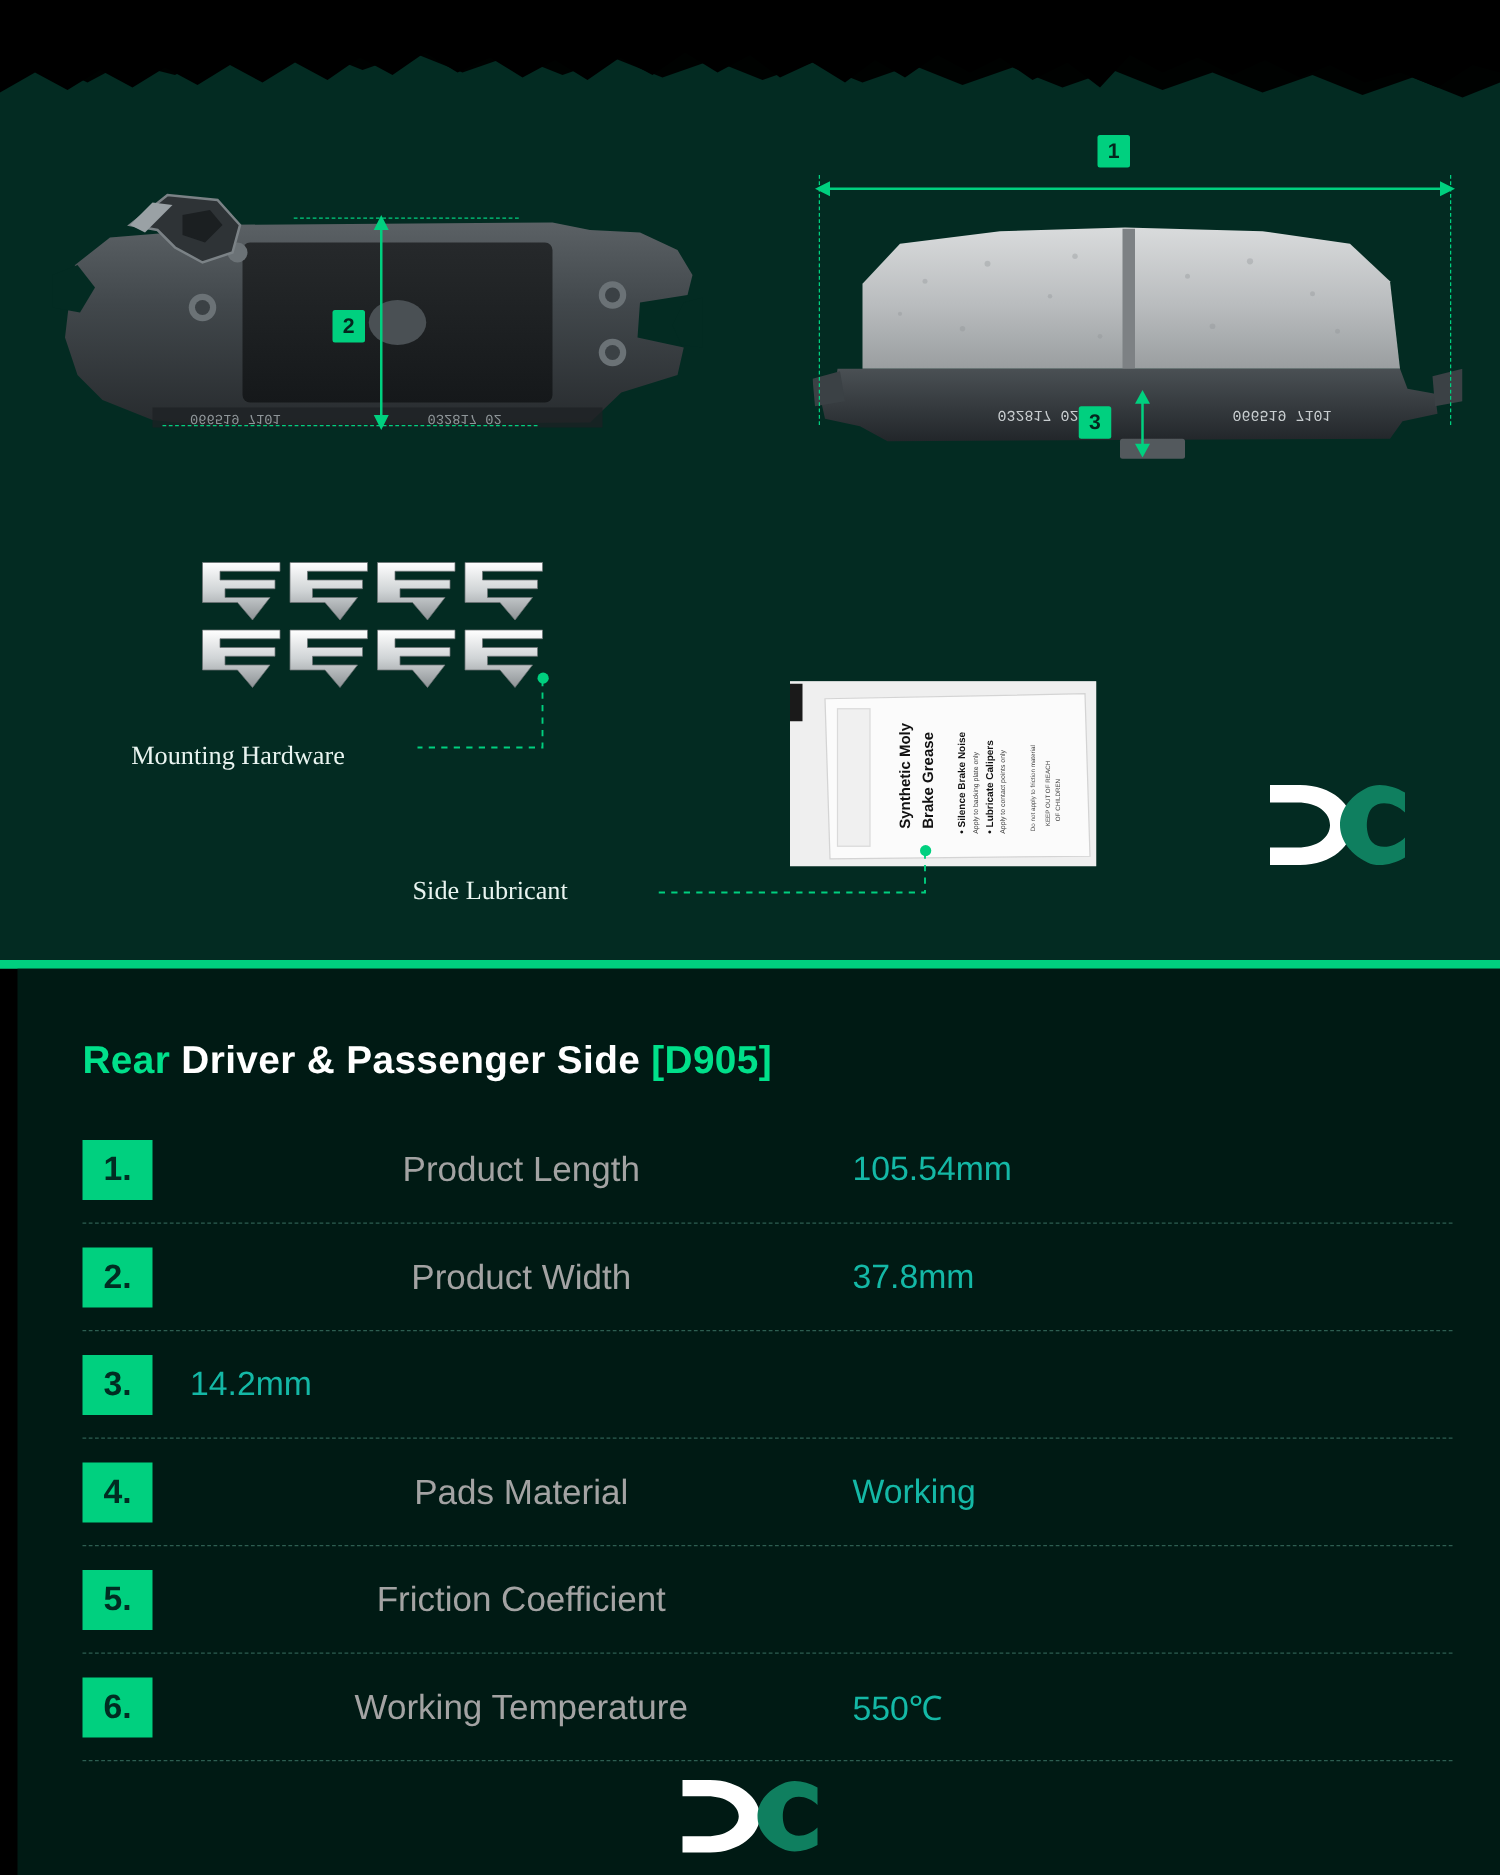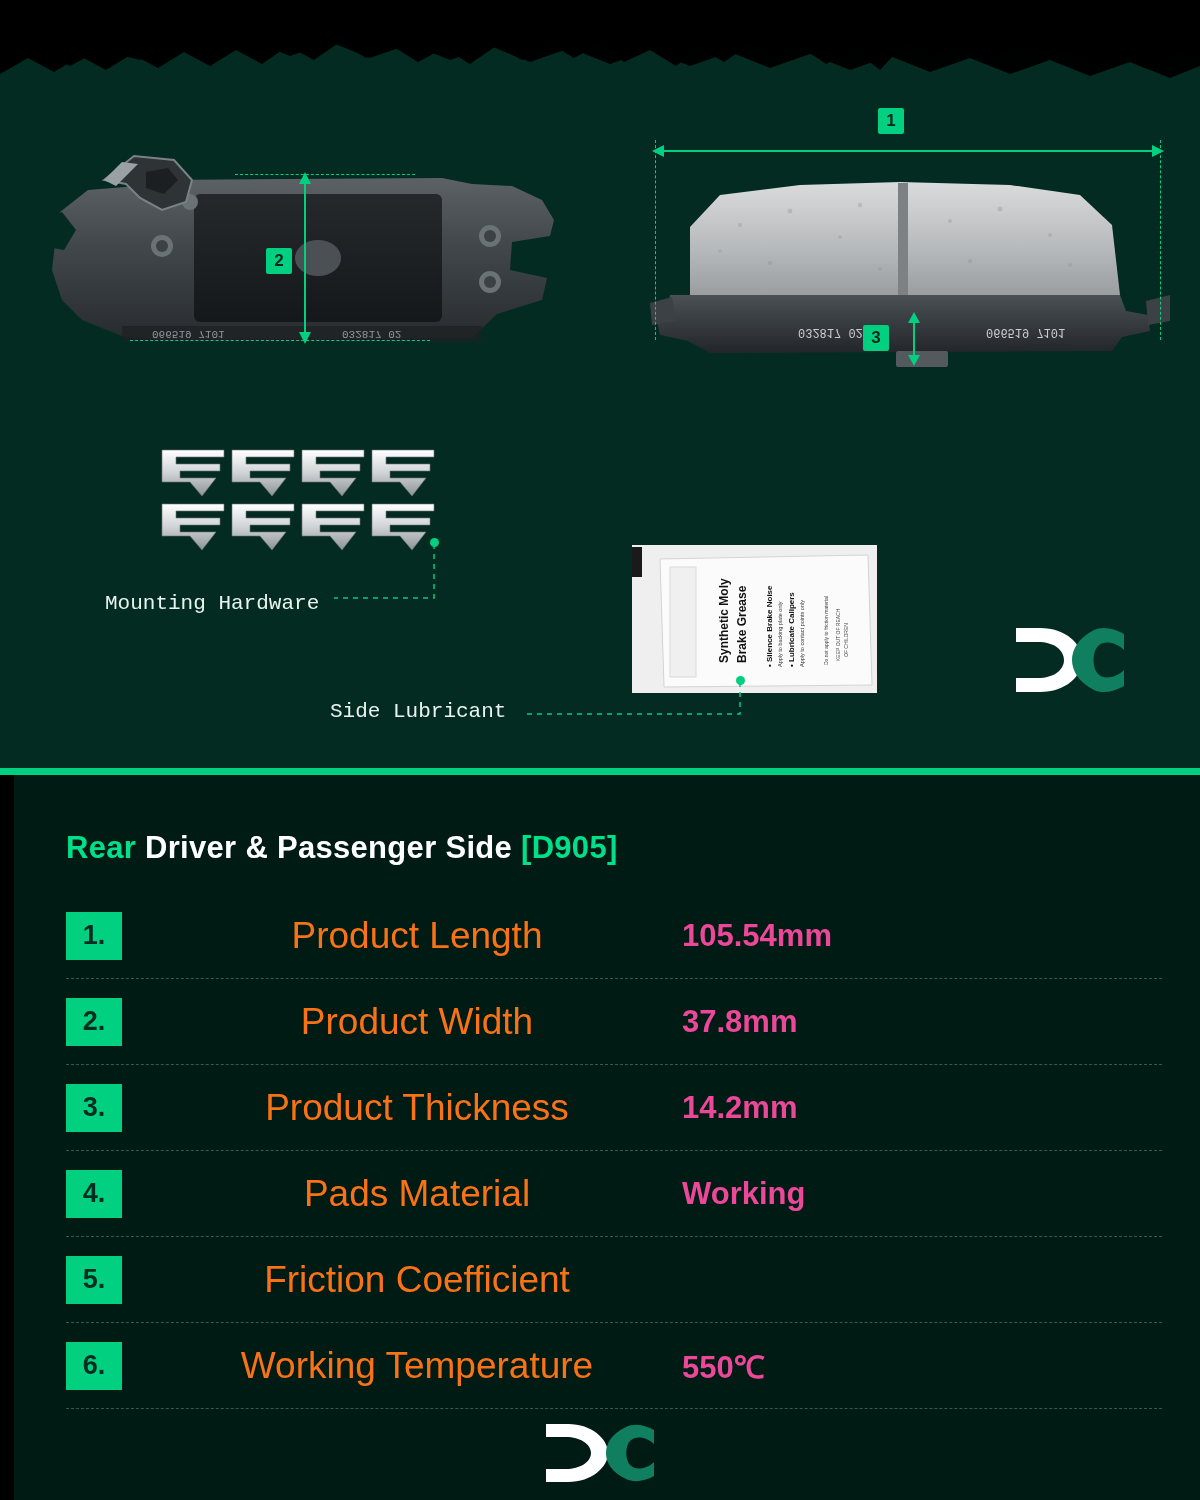--- a/index.html
+++ b/index.html
@@ -73,21 +73,21 @@
   #hardware-img { position: absolute; left: 160px; top: 448px; width: 320px; height: 110px; }
   #lube-img {
     position: absolute; left: 632px; top: 545px; width: 245px; height: 148px;
     background: #EFEFEF;
     overflow: hidden;
   }
   .callout-label {
     position: absolute;
     color: #E9F4F0;
     font-size: 21px;
-    font-family: Liberation Mono, monospace;
+    font-family: Liberation Serif, serif;
     white-space: nowrap;
   }
   .dot {
     position: absolute;
     width: 9px; height: 9px;
     background: #00D07F;
     border-radius: 50%;
   }
 
   
@@ -134,30 +134,30 @@
     color: #002C22;
     font-size: 27px;
     font-weight: bold;
     display: flex;
     align-items: center;
     justify-content: center;
     margin-right: 30px;
     flex: 0 0 auto;
   }
   .spec-label {
-    color: #f97316;
-    font-size: 37px;
+    color: #a3a3a3;
+    font-size: 28px;
     width: 530px;
     flex: 0 0 auto;
     font-family: "Liberation Sans", sans-serif;
   }
   .spec-value {
-    color: #ec4899;
-    font-size: 31px;
-    font-weight: bold;
+    color: #14b8a6;
+    font-size: 27px;
+    font-weight: normal;
     font-family: "Liberation Sans", sans-serif;
   }
 
   #footer-logo {
     position: absolute;
     left: 540px; top: 1418px;
     width: 120px; height: 70px;
   }
 </style>
 </head>
@@ -384,21 +384,20 @@
     </div>
 
     <div class="spec-row">
       <div class="spec-num">2.</div>
       <div class="spec-label">Product Width</div>
       <div class="spec-value">37.8mm</div>
     </div>
 
     <div class="spec-row">
       <div class="spec-num">3.</div>
-      <div class="spec-label">Product Thickness</div>
       <div class="spec-value">14.2mm</div>
     </div>
 
     <div class="spec-row">
       <div class="spec-num">4.</div>
       <div class="spec-label">Pads Material</div>
       <div class="spec-value">Working</div>
     </div>
 
     <div class="spec-row">

